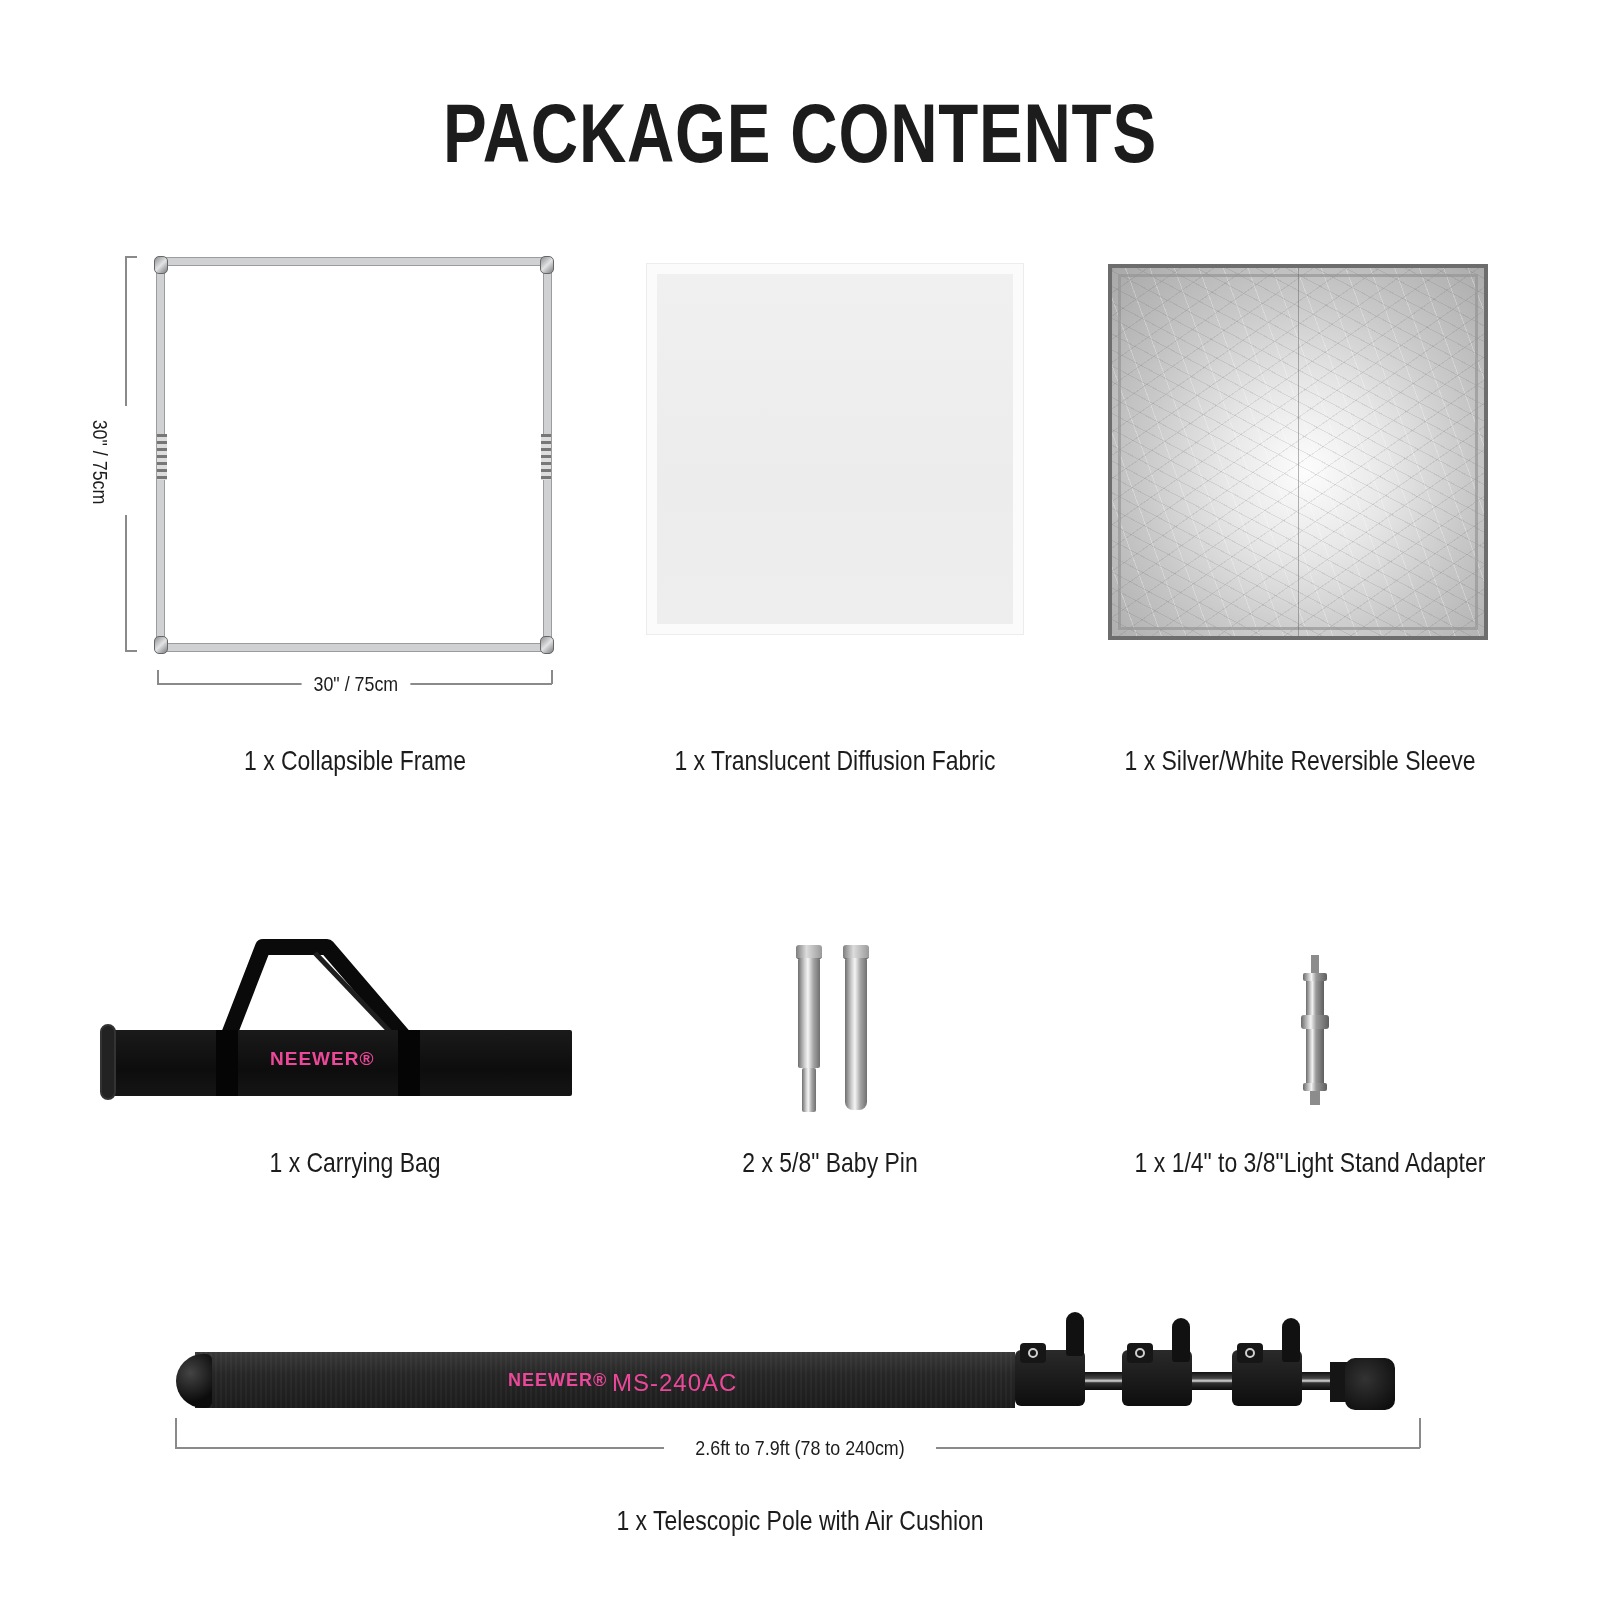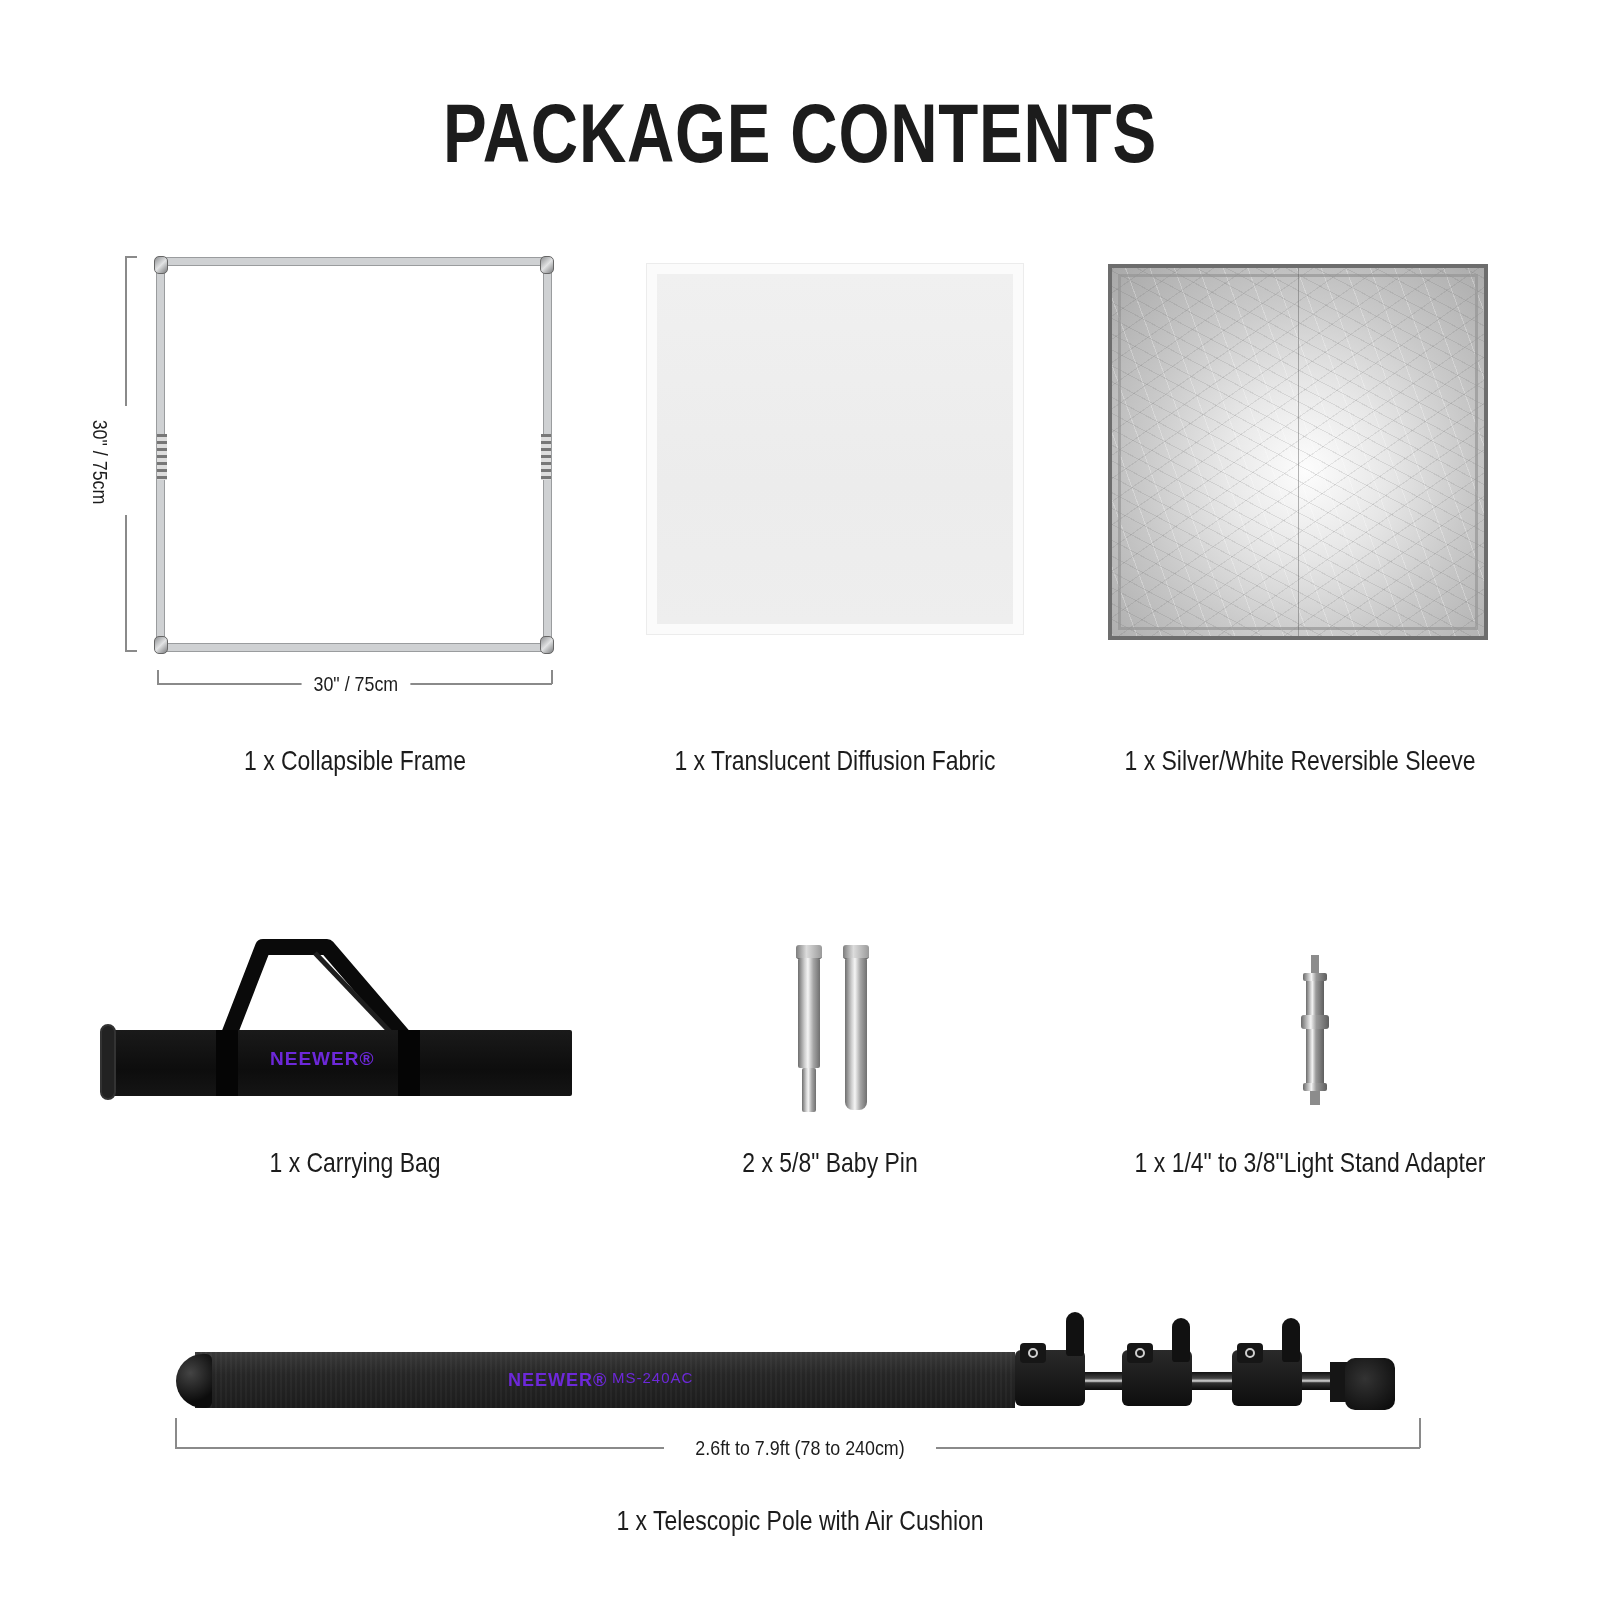--- a/index.html
+++ b/index.html
@@ -82,21 +82,21 @@
     background: linear-gradient(180deg, #1a1a1a, #0d0d0d 60%, #151515);
     border-radius: 10px 2px 2px 10px;
   }
   .bag-end {
     position: absolute; left: 100px; top: 1024px; width: 16px; height: 76px;
     background: #222; border-radius: 8px; border: 2px solid #333;
   }
   .bag-strap-band { position: absolute; width: 22px; height: 66px; top: 1030px; background: #050505; }
   .bag-handle { position: absolute; left: 215px; top: 935px; width: 220px; height: 110px; }
   .brand {
-    position: absolute; color: #6d28d9; font-family: "Liberation Sans", sans-serif;
+    position: absolute; color: #ec4899; font-family: "Liberation Sans", sans-serif;
     font-weight: 700; letter-spacing: 1px; white-space: nowrap;
   }
 
   
   .pin {
     position: absolute; width: 22px; border-radius: 2px;
     background: linear-gradient(90deg, #6e6e6e, #cfcfcf 30%, #f5f5f5 45%, #a5a5a5 70%, #6f6f6f);
   }
   .pin-cap {
     position: absolute; width: 26px; height: 14px; border-radius: 3px;
@@ -227,21 +227,21 @@
 
   <div class="clamp" style="left:1232px;"></div>
   <div class="clamp-block" style="left:1237px;"></div>
   <div class="clamp-screw" style="left:1245px;"></div>
   <div class="clamp-lever" style="left:1282px; top:1318px;"></div>
 
   <div class="pole-neck"></div>
   <div class="pole-head"></div>
 
   <div class="brand" style="left:508px; top:1370px; font-size:18px;">NEEWER®</div>
-  <div class="brand" style="left:612px; top:1369px; font-size:15px; font-weight:400;">MS-240AC</div>
+  <div class="brand" style="left:612px; top:1369px; font-size:24px; font-weight:400;">MS-240AC</div>
 </div>
 
 <div class="line-v" style="left:175px; top:1418px; height:30px;"></div>
 <div class="line-h" style="left:175px; top:1447px; width:1245px;"></div>
 <div class="line-v" style="left:1419px; top:1418px; height:30px;"></div>
 <div class="dim-label" style="left:640px; top:1436px; width:320px; text-align:center;">2.6ft to 7.9ft (78 to 240cm)</div>
 
 <div class="caption" style="left:500px; width:600px; top:1504px;">1 x Telescopic Pole with Air Cushion</div>
 
 </body></html>

